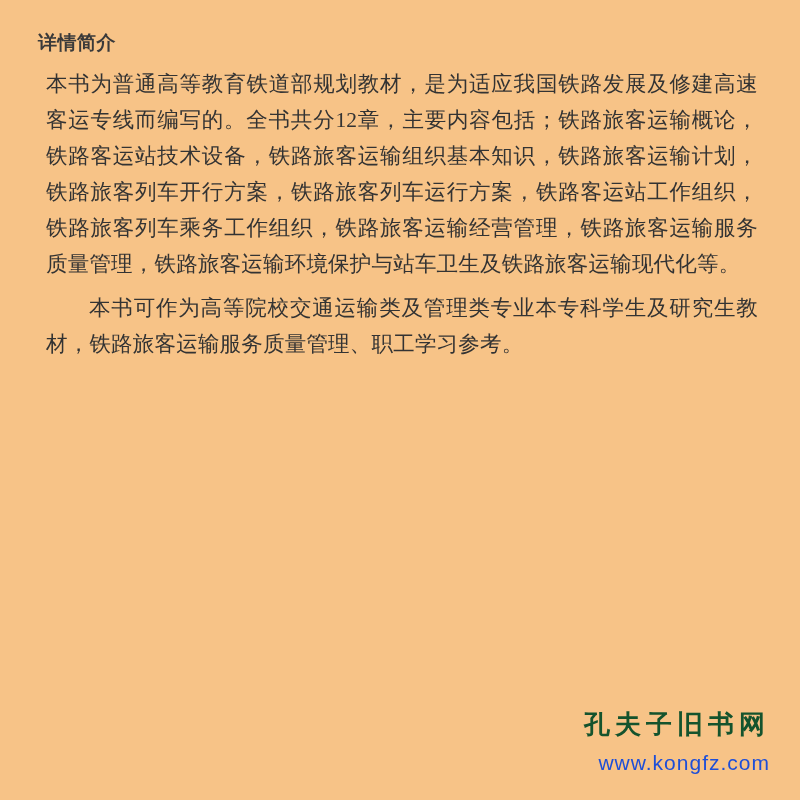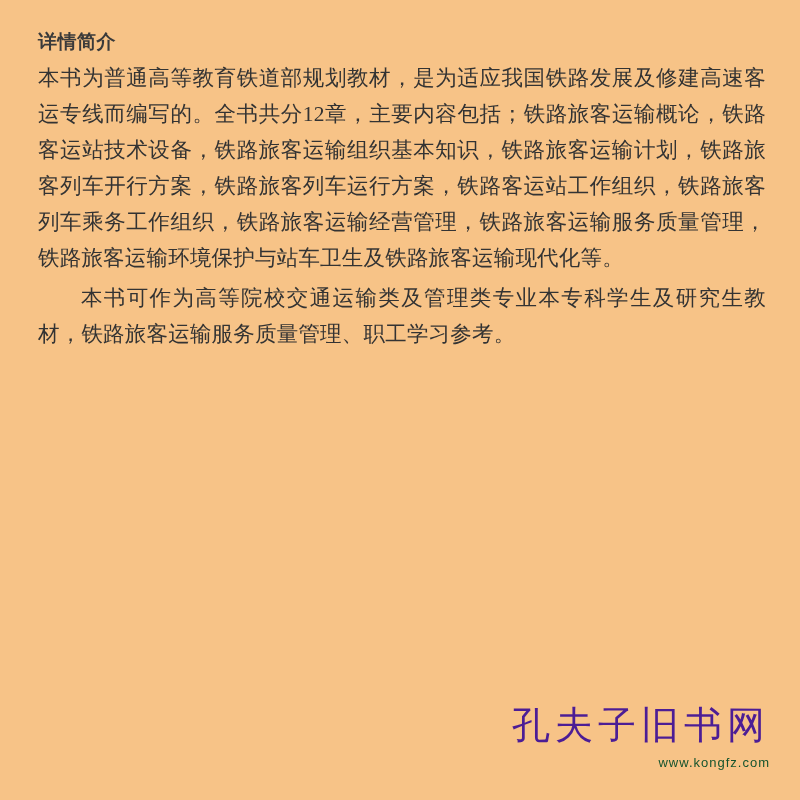--- a/index.html
+++ b/index.html
@@ -14,61 +14,61 @@
     overflow: hidden;
   }
   .page {
     position: relative;
     width: 800px;
     height: 800px;
     box-sizing: border-box;
     padding: 28px 34px 0 38px;
   }
   .section-title {
-    font-family: Liberation Mono, monospace;
+    font-family: Liberation Serif, serif;
     font-size: 19px;
     color: #3a3a3a;
     line-height: 30px;
     margin: 0 0 2px 0;
     letter-spacing: 0.5px;
   }
   .body-text {
     font-family: "Liberation Serif", serif;
     font-size: 21.5px;
     color: #333333;
     line-height: 36px;
     letter-spacing: 0.2px;
     text-align: justify;
     text-justify: inter-ideograph;
-    margin: 0;
+    margin: 8px;
   }
   .para-indent {
     text-indent: 2em;
     margin-top: 4px;
   }
   .watermark {
     position: absolute;
     right: 30px;
     bottom: 24px;
     text-align: right;
     user-select: none;
   }
   .wm-main {
     font-family: "Liberation Serif", serif;
-    font-size: 38px;
-    font-weight: normal;
-    color: #4c1d95;
+    font-size: 26px;
+    font-weight: bold;
+    color: #14532d;
     letter-spacing: 5px;
     line-height: 46px;
     white-space: nowrap;
   }
   .wm-sub {
     font-family: "Liberation Sans", sans-serif;
-    font-size: 13px;
-    color: #14532d;
+    font-size: 21px;
+    color: #1d4ed8;
     letter-spacing: 1px;
     line-height: 26px;
     white-space: nowrap;
     margin-top: 2px;
   }
 </style>
 </head>
 <body>
 
 <div class="page">

